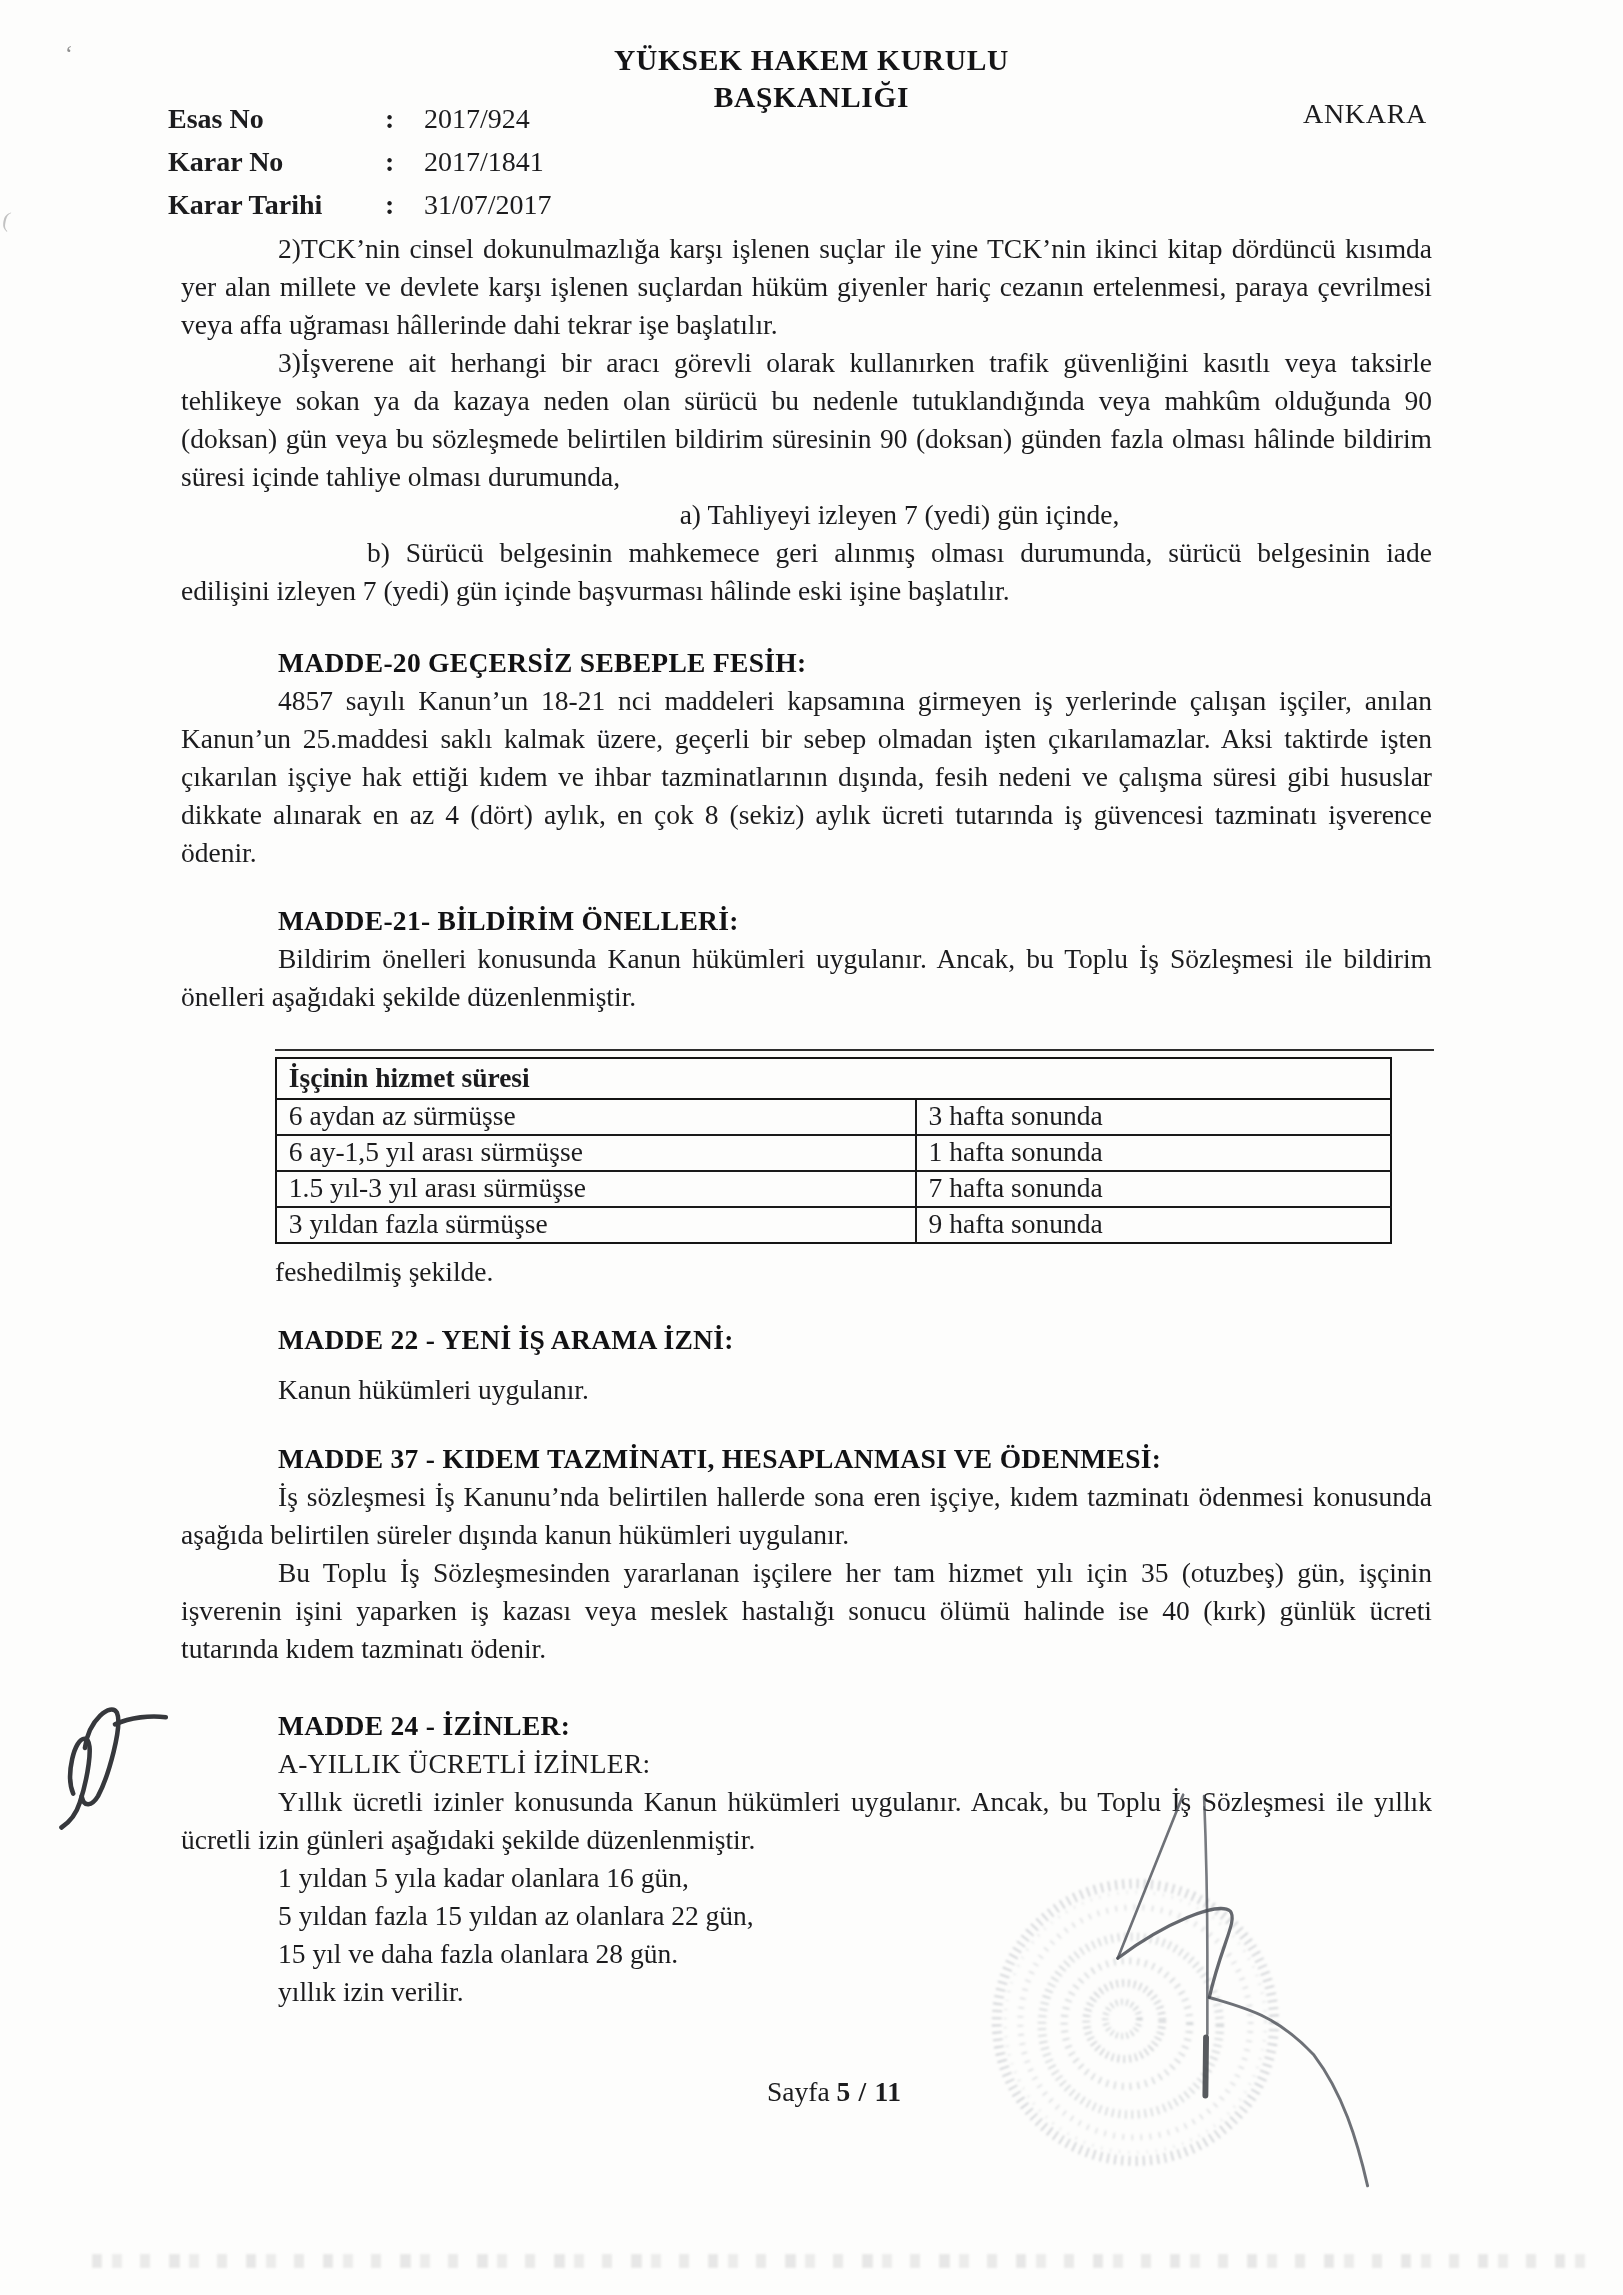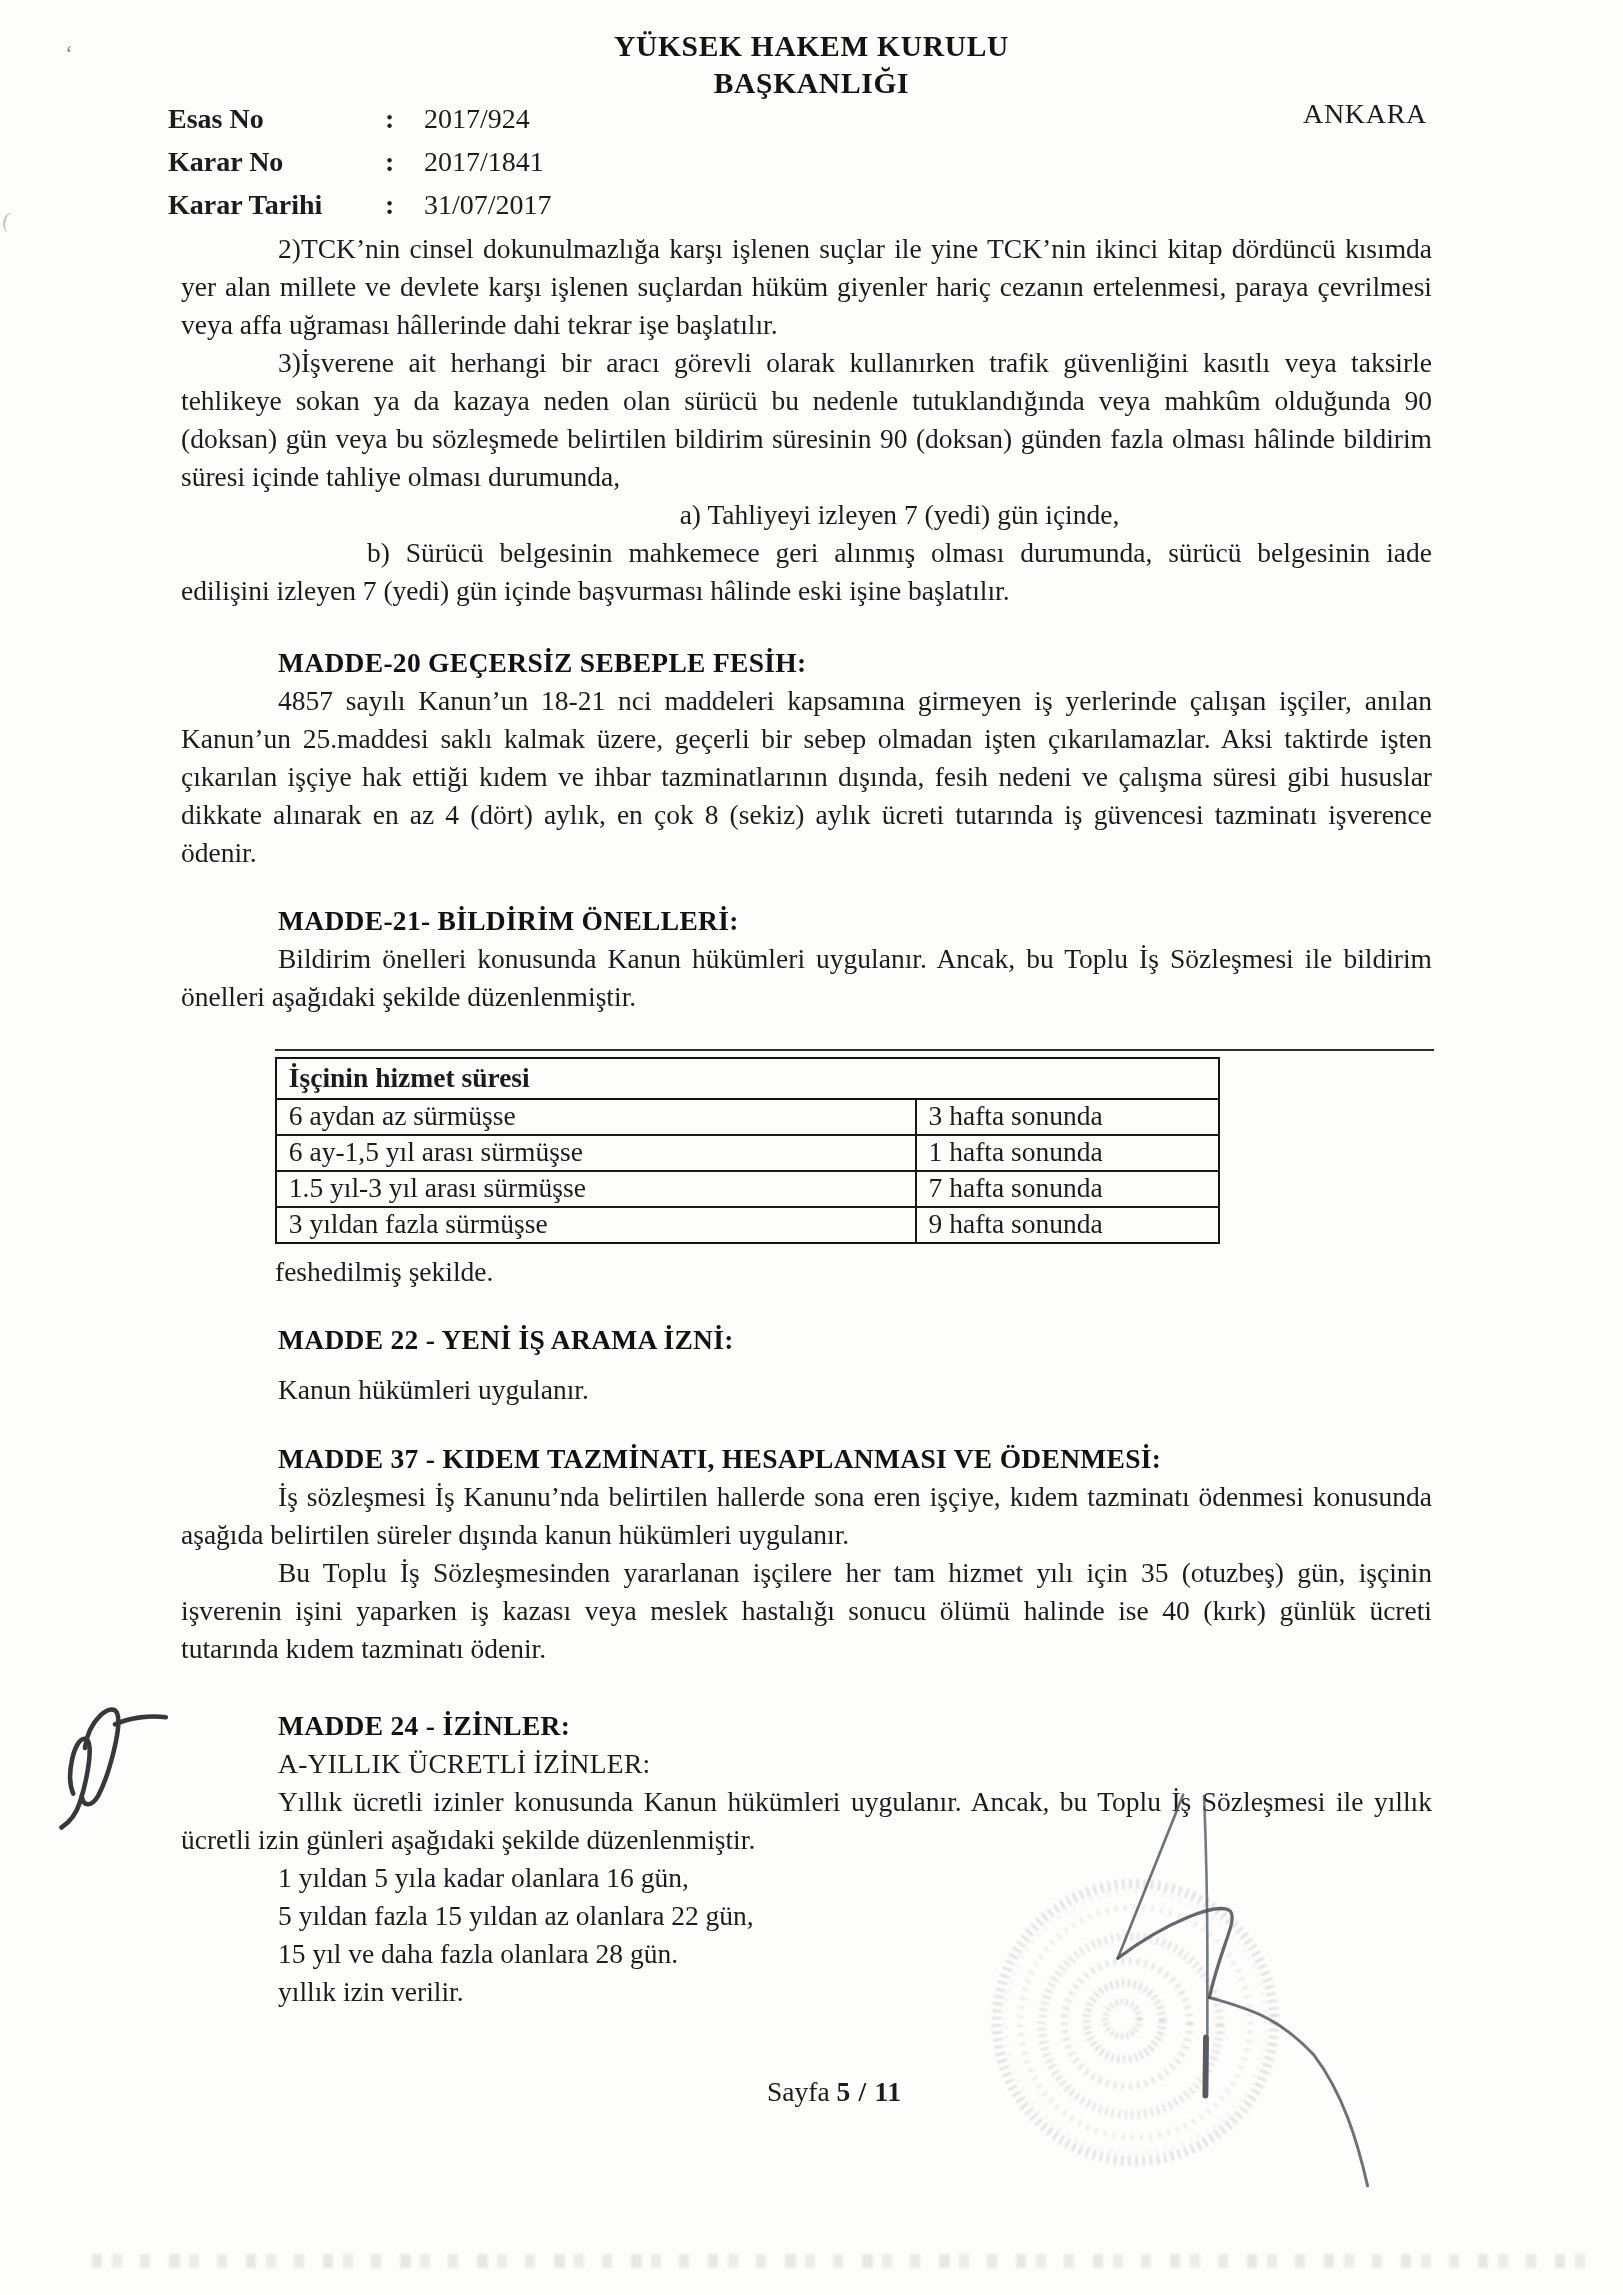--- a/index.html
+++ b/index.html
@@ -7,21 +7,21 @@
     position:relative;
     width:1623px;height:2295px;
     margin:0 auto;
     background:#fdfdfc;
     overflow:hidden;
     font-family:"Liberation Serif","DejaVu Serif",serif;
     color:#1c1c1e;
   }
   
   .doc-title{
-    position:absolute;top:28px;left:0;width:100%;
+    position:absolute;top:42px;left:0;width:100%;
     text-align:center;font-weight:700;font-size:29.5px;line-height:37px;
     letter-spacing:0.7px;color:#141416;
   }
   .meta{position:absolute;left:168px;top:97px;font-size:28px;line-height:43px;}
   .meta-row{display:flex;}
   .meta-lbl{font-weight:700;width:217px;}
   .meta-sep{width:39px;font-weight:700;}
   .city{position:absolute;left:1303px;top:98px;font-size:28px;letter-spacing:0.7px;}
   
   .content{
@@ -43,21 +43,21 @@
   #h23{margin-top:31px;}
   #h24{margin-top:39px;}
   .sub-madde{margin:0;text-indent:98px;text-align:left;letter-spacing:0.3px;}
   .plain-line{margin:0;text-indent:98px;text-align:left;}
   
   .double-rule{
     width:1159px;margin:33px 0 5.9px 94px;
     border-top:2px solid #2e2e2e;height:0;
   }
   table.notice{
-    width:945px;margin-left:94px;border-collapse:collapse;
+    width:1117px;margin-left:94px;border-collapse:collapse;
     border:2px solid #151515;
   }
   table.notice th{
     text-align:left;font-size:27.5px;font-weight:700;
     padding:2px 0 3.9px 11.8px;height:33px;line-height:33px;
     border-bottom:2.6px solid #141414;
   }
   table.notice td{
     font-size:27.5px;font-weight:400;
     padding:0.7px 0 1.3px 11.8px;height:32px;line-height:32px;

